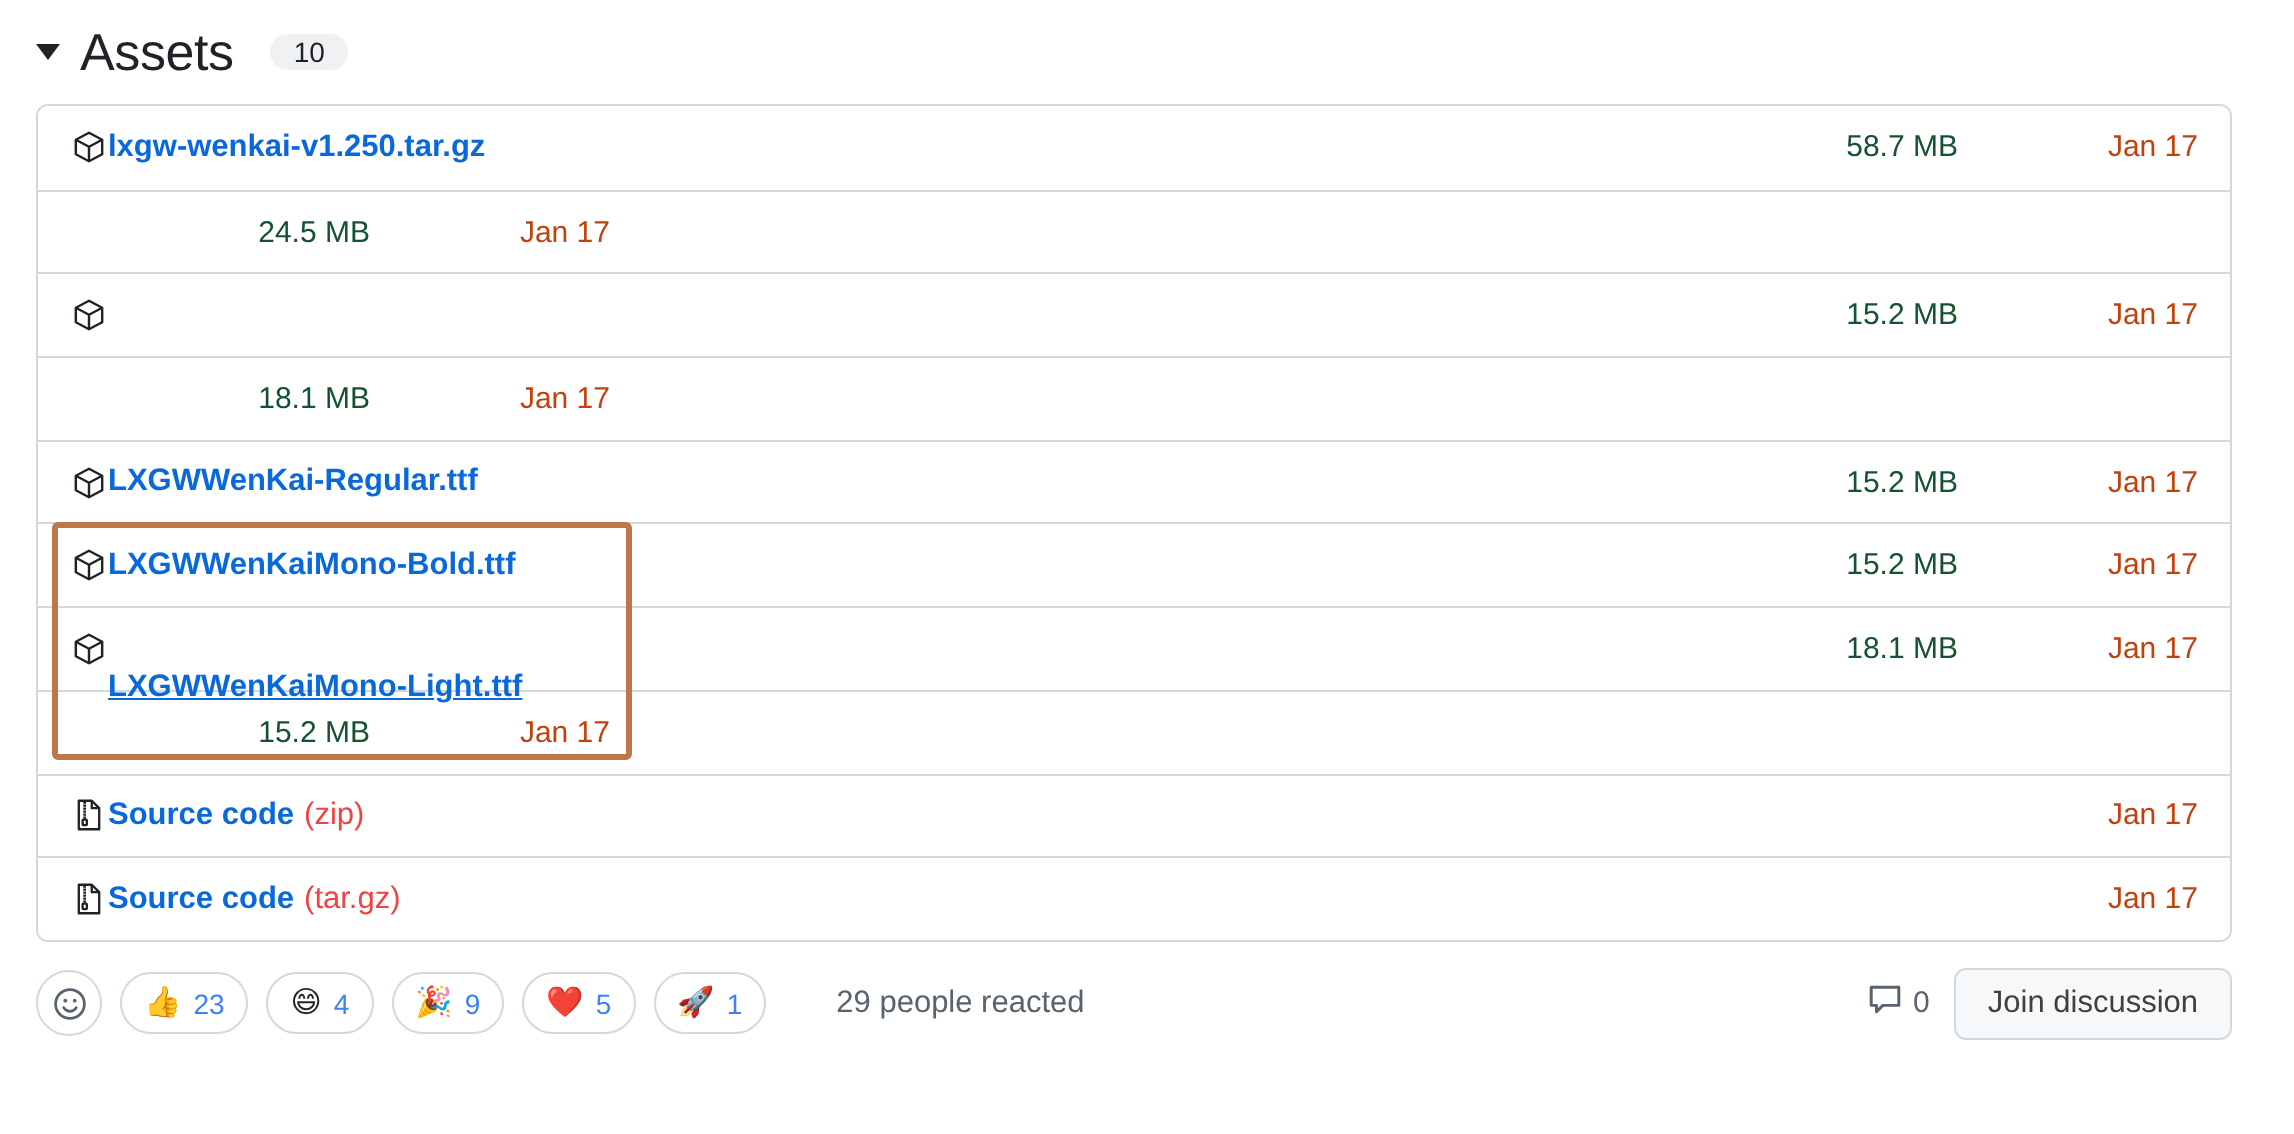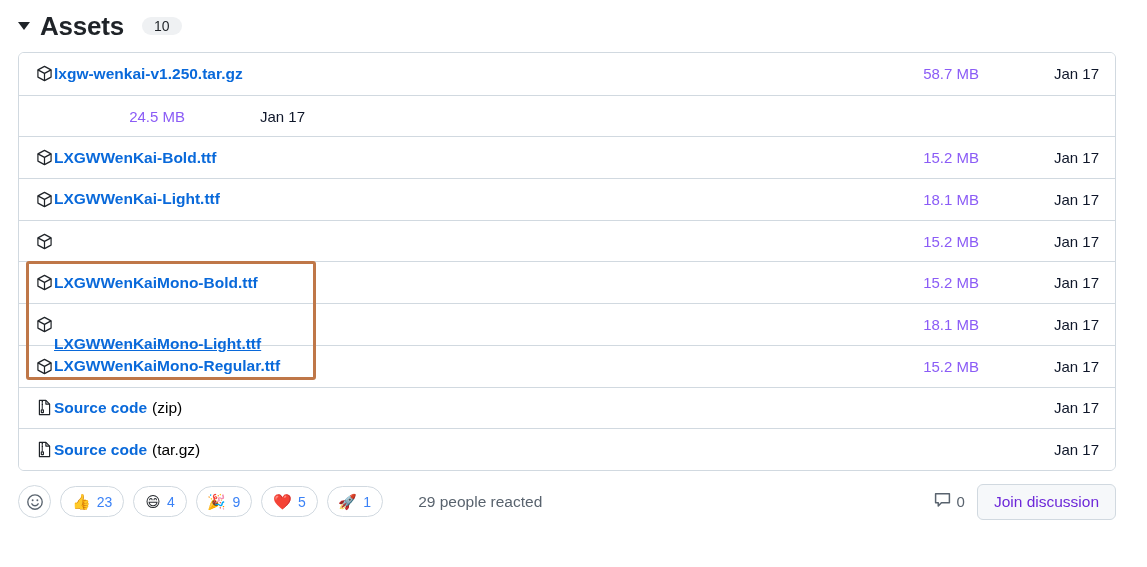--- a/index.html
+++ b/index.html
@@ -27,21 +27,21 @@
   .disclosure-triangle {
     width: 0; height: 0;
     border-left: 6px solid transparent;
     border-right: 6px solid transparent;
     border-top: 8px solid #1f2328;
     margin-right: 10px;
     cursor: pointer;
   }
   .assets-title {
     font-size: 26px;
-    font-weight: 700;
+    font-weight: 400;
     letter-spacing: -0.2px;
     color: #1f2328;
   }
   .assets-count {
     margin-left: 18px;
     background: #eff1f3;
     color: #1f2328;
     border-radius: 14px;
     font-size: 14px;
     font-weight: 500;
@@ -86,42 +86,42 @@
   .asset-name {
     color: #0969da;
     font-size: 15.5px;
     font-weight: 600;
     text-decoration: none;
     white-space: nowrap;
     cursor: pointer;
   }
   .asset-name.hovered { text-decoration: underline; margin-top: 40px; }
   .asset-suffix {
-    color: #000000;
+    color: #ef4444;
     font-size: 15.5px;
     font-weight: 400;
     margin-left: 5px;
     white-space: nowrap;
   }
   .name-cell {
     display: flex;
     align-items: center;
     flex: 1 1 auto;
     min-width: 0;
   }
   .size-cell {
-    color: #8b5cf6;
+    color: #14532d;
     font-size: 15px;
     width: 150px;
     text-align: right;
     flex: 0 0 150px;
     white-space: nowrap;
   }
   .date-cell {
-    color: #0f172a;
+    color: #c2410c;
     font-size: 15px;
     width: 120px;
     text-align: right;
     flex: 0 0 120px;
     white-space: nowrap;
   }
 
   
   .highlight-box {
     position: absolute;
@@ -193,21 +193,21 @@
     color: #59636e;
     cursor: pointer;
   }
   .comment-count { font-size: 15px; color: #59636e; }
   .join-button {
     border: 1px solid #d1d9e0;
     background: #f6f8fa;
     border-radius: 6px;
     padding: 8px 16px;
     font-size: 15.5px;
-    color: #6d28d9;
+    color: #404040;
     cursor: pointer;
     font-family: inherit;
     white-space: nowrap;
   }
 </style>
 </head>
 <body>
 
 <div class="assets-header">
   <div class="disclosure-triangle"></div>
@@ -237,48 +237,38 @@
       </div>
       <div class="asset-row">
         <div class="name-cell">
           <span class="asset-icon">
             <svg width="17" height="17" viewBox="0 0 16 16" fill="none" stroke="#1f2328" stroke-width="1.15" stroke-linejoin="round">
               <path d="M8 1.3 14.2 4.6v6.8L8 14.7 1.8 11.4V4.6z"></path>
               <path d="M1.8 4.6 8 7.9l6.2-3.3"></path>
               <path d="M8 7.9v6.8"></path>
             </svg>
           </span>
-          <a class="asset-name">LXGWWenKai-Bold.ttf</a>
         </div>
         <div class="size-cell">15.2 MB</div>
         <div class="date-cell">Jan 17</div>
       </div>
       <div class="asset-row">
-        <div class="name-cell">
-          <span class="asset-icon">
-            <svg width="17" height="17" viewBox="0 0 16 16" fill="none" stroke="#1f2328" stroke-width="1.15" stroke-linejoin="round">
-              <path d="M8 1.3 14.2 4.6v6.8L8 14.7 1.8 11.4V4.6z"></path>
-              <path d="M1.8 4.6 8 7.9l6.2-3.3"></path>
-              <path d="M8 7.9v6.8"></path>
-            </svg>
-          </span>
-          <a class="asset-name">LXGWWenKai-Light.ttf</a>
-        </div>
         <div class="size-cell">18.1 MB</div>
         <div class="date-cell">Jan 17</div>
       </div>
       <div class="asset-row">
         <div class="name-cell">
           <span class="asset-icon">
             <svg width="17" height="17" viewBox="0 0 16 16" fill="none" stroke="#1f2328" stroke-width="1.15" stroke-linejoin="round">
               <path d="M8 1.3 14.2 4.6v6.8L8 14.7 1.8 11.4V4.6z"></path>
               <path d="M1.8 4.6 8 7.9l6.2-3.3"></path>
               <path d="M8 7.9v6.8"></path>
             </svg>
           </span>
+          <a class="asset-name">LXGWWenKai-Regular.ttf</a>
         </div>
         <div class="size-cell">15.2 MB</div>
         <div class="date-cell">Jan 17</div>
       </div>
       <div class="asset-row">
         <div class="name-cell">
           <span class="asset-icon">
             <svg width="17" height="17" viewBox="0 0 16 16" fill="none" stroke="#1f2328" stroke-width="1.15" stroke-linejoin="round">
               <path d="M8 1.3 14.2 4.6v6.8L8 14.7 1.8 11.4V4.6z"></path>
               <path d="M1.8 4.6 8 7.9l6.2-3.3"></path>
@@ -298,30 +288,20 @@
               <path d="M1.8 4.6 8 7.9l6.2-3.3"></path>
               <path d="M8 7.9v6.8"></path>
             </svg>
           </span>
           <a class="asset-name hovered">LXGWWenKaiMono-Light.ttf</a>
         </div>
         <div class="size-cell">18.1 MB</div>
         <div class="date-cell">Jan 17</div>
       </div>
       <div class="asset-row">
-        <div class="name-cell">
-          <span class="asset-icon">
-            <svg width="17" height="17" viewBox="0 0 16 16" fill="none" stroke="#1f2328" stroke-width="1.15" stroke-linejoin="round">
-              <path d="M8 1.3 14.2 4.6v6.8L8 14.7 1.8 11.4V4.6z"></path>
-              <path d="M1.8 4.6 8 7.9l6.2-3.3"></path>
-              <path d="M8 7.9v6.8"></path>
-            </svg>
-          </span>
-          <a class="asset-name">LXGWWenKaiMono-Regular.ttf</a>
-        </div>
         <div class="size-cell">15.2 MB</div>
         <div class="date-cell">Jan 17</div>
       </div>
       <div class="asset-row">
         <div class="name-cell">
           <span class="asset-icon">
             <svg width="17" height="17" viewBox="0 0 16 16" fill="none" stroke="#1f2328" stroke-width="1.1" stroke-linejoin="round">
               <path d="M3.2 1.3h6.1l3.5 3.5v9.9H3.2z"></path>
               <path d="M9.3 1.3v3.5h3.5"></path>
               <path d="M5.3 2.2h1.3M5.3 3.6h1.3M5.3 5h1.3M5.3 6.4h1.3M5.3 7.8h1.3M5.3 9.2h1.3"></path>

